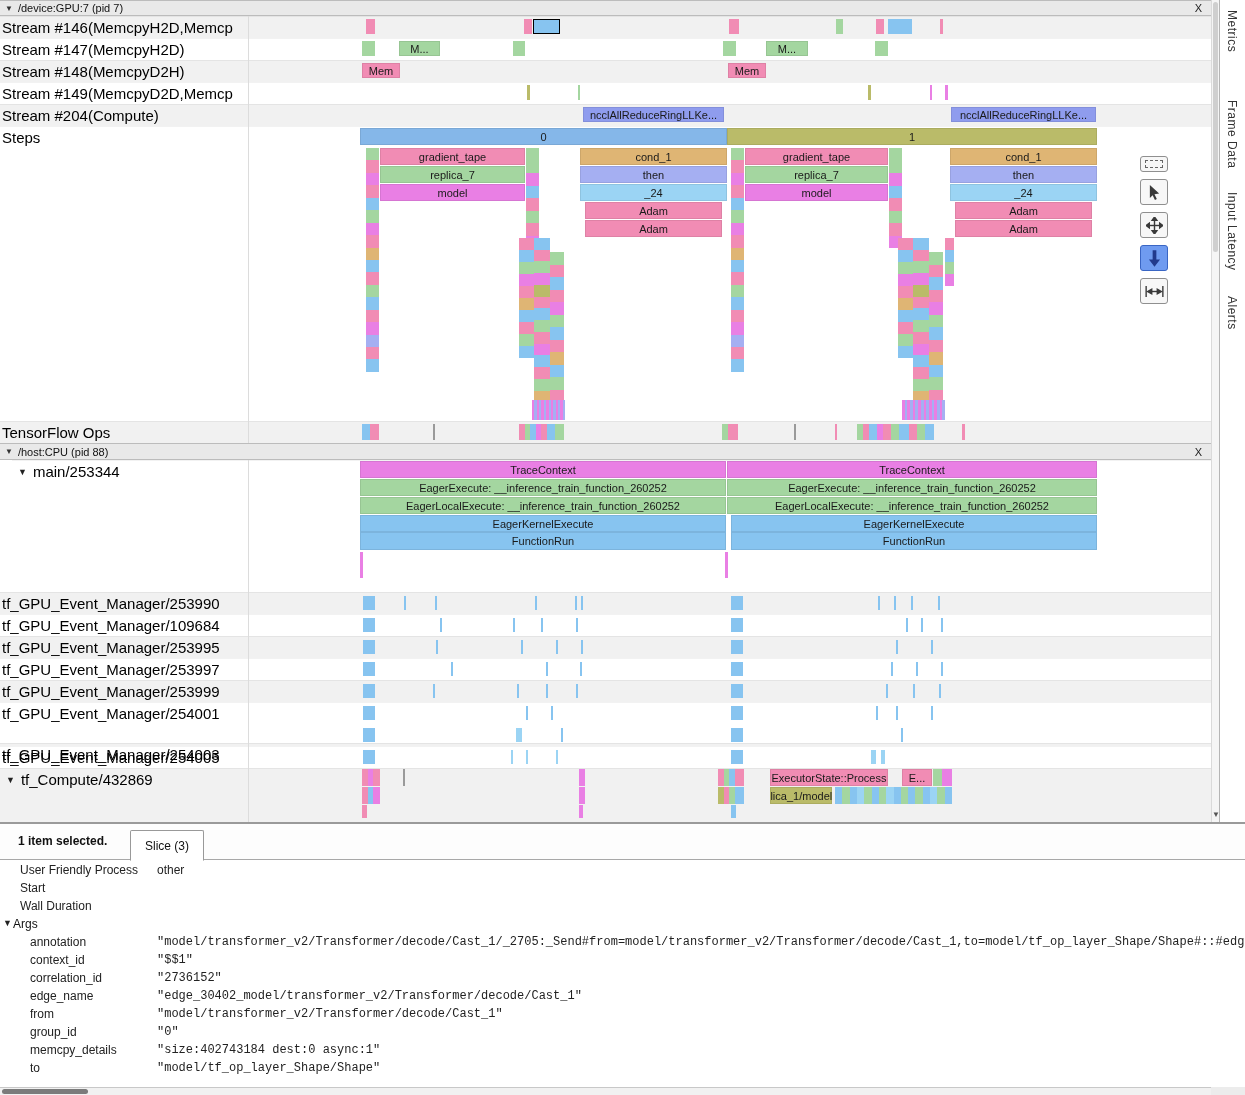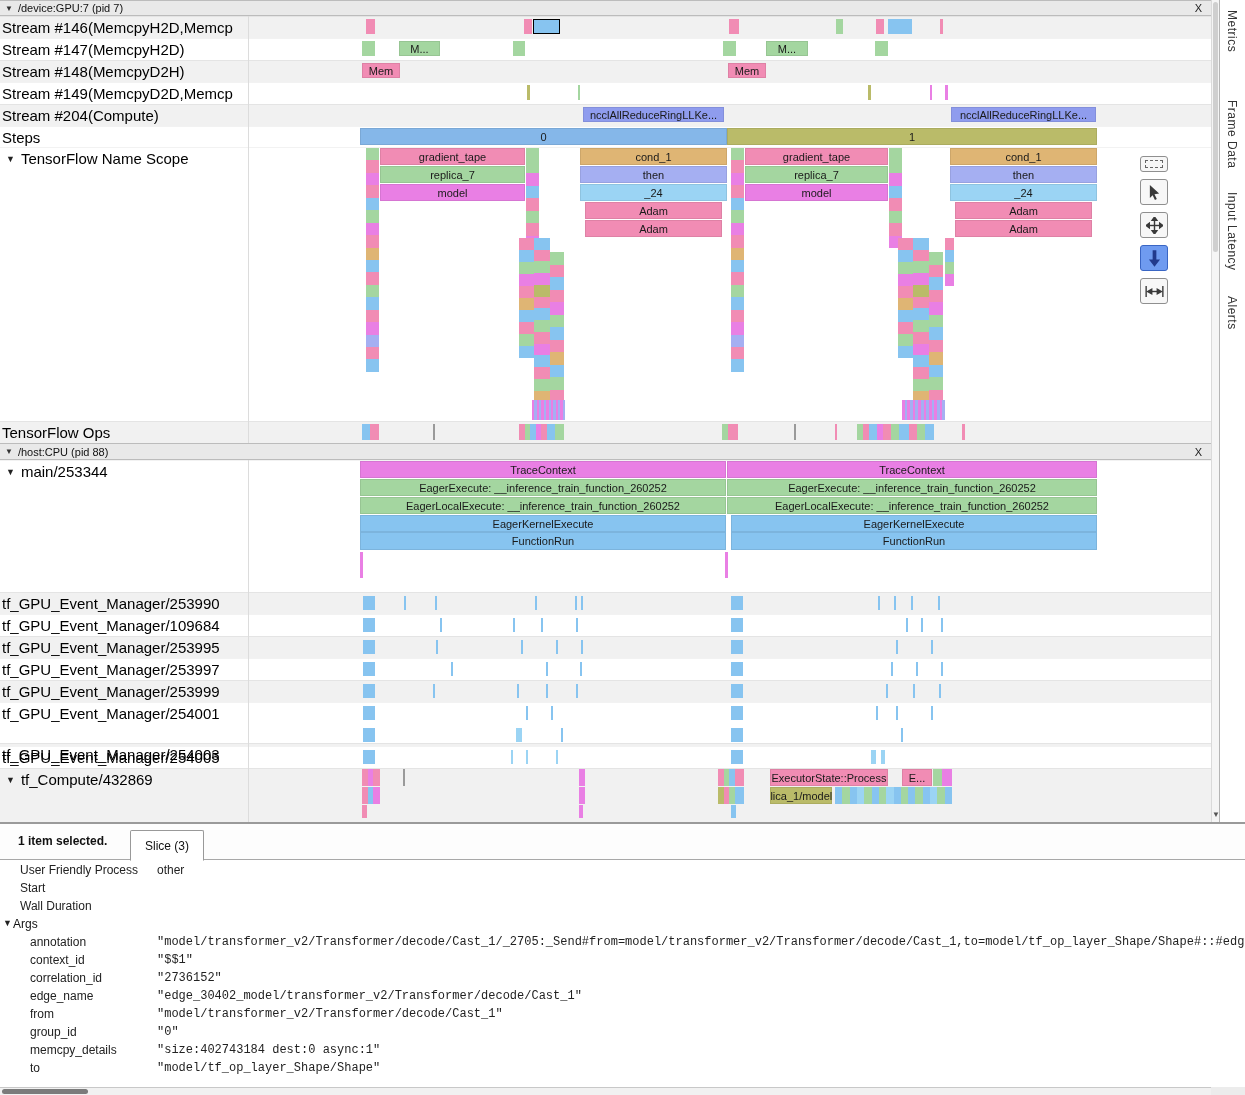--- a/index.html
+++ b/index.html
@@ -81,32 +81,29 @@
       </div>
       <div class="trow" style="top: 82px; height: 22px; background: rgb(255, 255, 255);">
         <div class="tlabel"><span>Stream #149(MemcpyD2D,Memcp</span></div>
       </div>
       <div class="trow" style="top: 104px; height: 22px; background: rgb(241, 241, 241);">
         <div class="tlabel"><span>Stream #204(Compute)</span></div>
       </div>
       <div class="trow" style="top: 126px; height: 21px; background: rgb(255, 255, 255);">
         <div class="tlabel"><span>Steps</span></div>
       </div>
-      <div class="trow" style="top: 147px; height: 274px; background: rgb(255, 255, 255);">
-        <div class="tlabel"><span class="arrow">▼</span><span>TensorFlow Name Scope</span></div>
-      </div>
       <div class="trow" style="top: 421px; height: 22px; background: rgb(241, 241, 241);">
         <div class="tlabel"><span>TensorFlow Ops</span></div>
       </div>
       <div class="phead" style="top: 443px; height: 17px;">
         <span class="arrow">▼</span>
         <span>/host:CPU (pid 88)</span>
         <div class="xbtn">X</div>
       </div>
-      <div class="trow" style="top: 460px; height: 132px; background: rgb(255, 255, 255);">
+      <div class="trow" style="top: 460px; height: 132px; background: rgb(255, 255, 255); margin-left: 12px;">
         <div class="tlabel"><span class="arrow">▼</span><span>main/253344</span></div>
       </div>
       <div class="trow" style="top: 592px; height: 22px; background: rgb(241, 241, 241);">
         <div class="tlabel"><span>tf_GPU_Event_Manager/253990</span></div>
       </div>
       <div class="trow" style="top: 614px; height: 22px; background: rgb(255, 255, 255);">
         <div class="tlabel"><span>tf_GPU_Event_Manager/109684</span></div>
       </div>
       <div class="trow" style="top: 636px; height: 22px; background: rgb(241, 241, 241);">
         <div class="tlabel"><span>tf_GPU_Event_Manager/253995</span></div>

